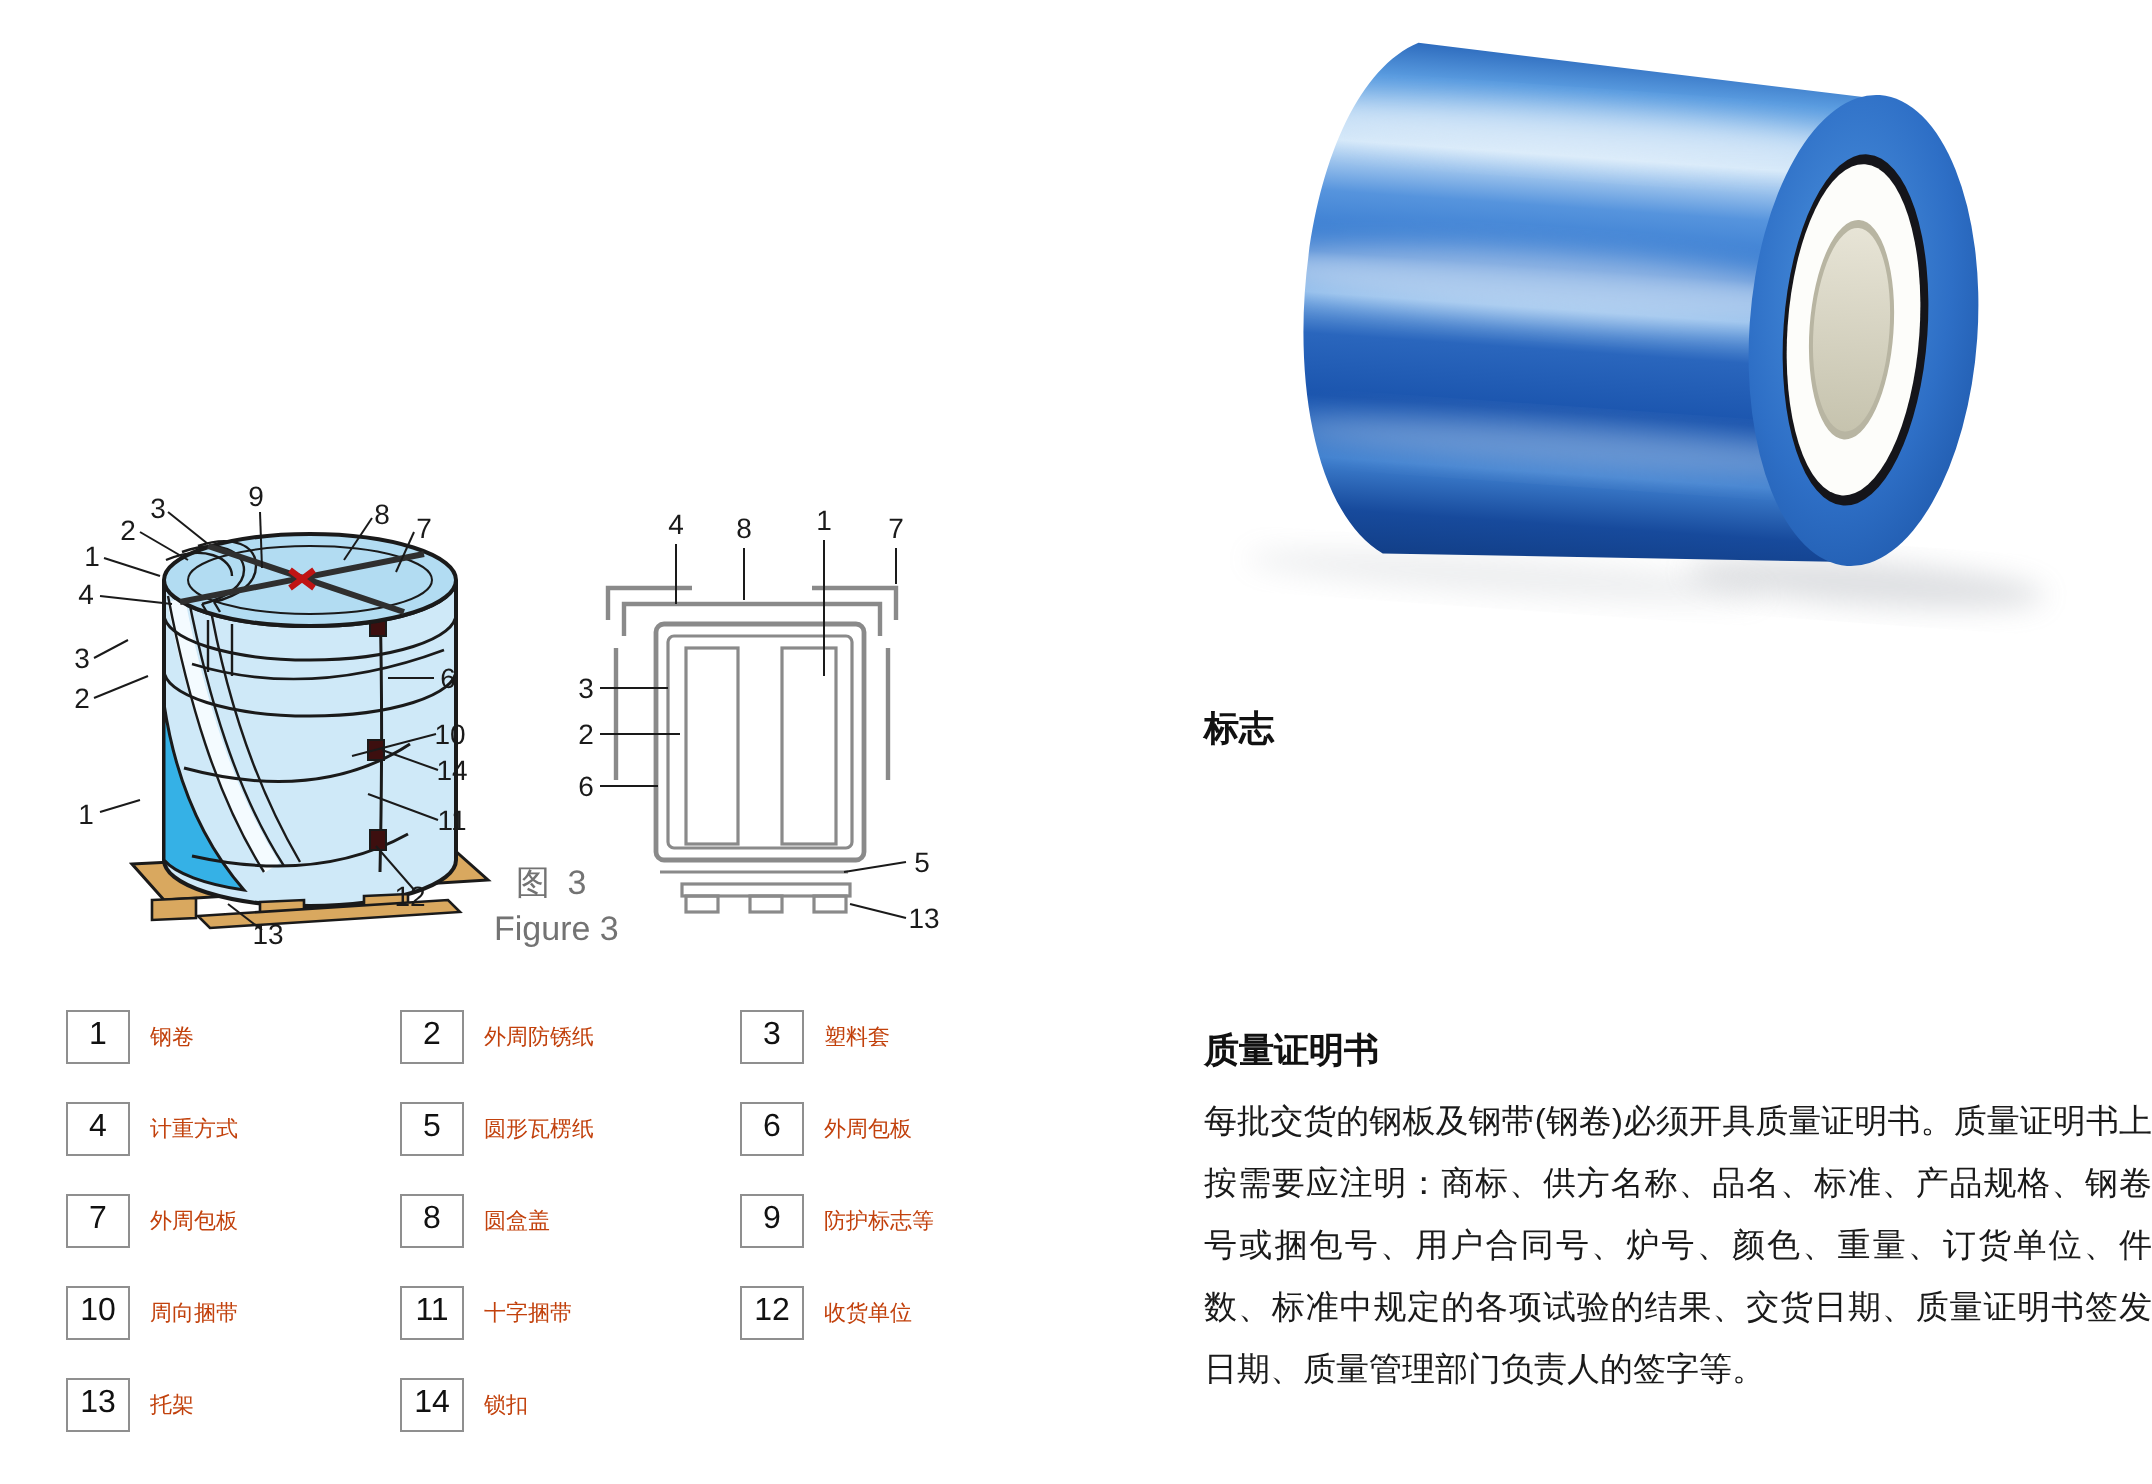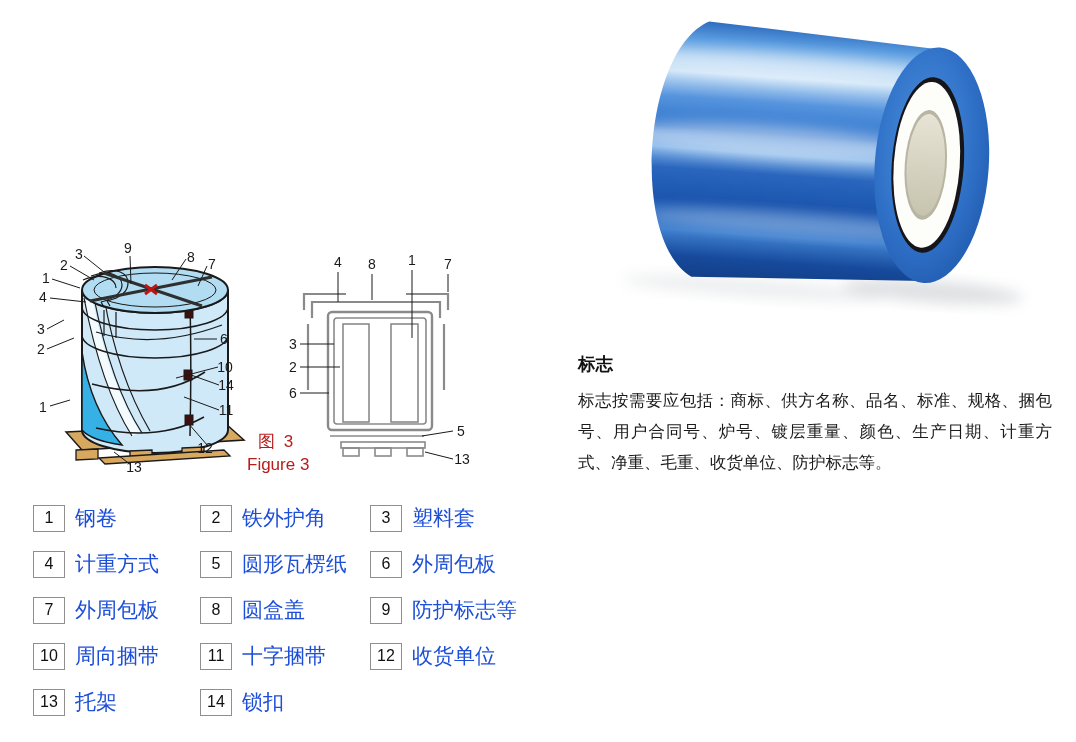--- a/index.html
+++ b/index.html
@@ -1,33 +1,33 @@
 <!DOCTYPE html>
 <html><head>
 <meta charset="utf-8">
 <style>
   html,body{margin:0;padding:0;background:#fff;}
   .page{position:relative;width:1076px;height:742px;background:#ffffff;overflow:hidden;
         font-family:"Liberation Sans",sans-serif;color:#1a1a1a;}
 
   
-  .fig-cap{position:absolute;font-size:17px;color:#b91c1c;letter-spacing:2px;}
+  .fig-cap{position:absolute;font-size:17px;color:#737373;letter-spacing:2px;}
   .fig-cap.en{letter-spacing:0;}
 
   
   .legend{position:absolute;left:33px;top:504px;width:450px;
           display:grid;grid-template-columns:167px 170px auto;row-gap:18px;}
   .lg-item{display:flex;align-items:center;height:28px;}
   .lg-num{min-width:24px;height:25px;border:1.6px solid #8f8f8f;background:#fff;
           display:flex;align-items:center;justify-content:center;
           font-size:16px;color:#111;padding:0 3px;box-sizing:content-box;}
-  .lg-label{margin-left:10px;font-size:21px;color:#1d4ed8;white-space:nowrap;}
-
-  
-  .txt{position:absolute;left:578px;width:474px;}
+  .lg-label{margin-left:10px;font-size:11px;color:#c2410c;white-space:nowrap;}
+
+  
+  .txt{position:absolute;left:602px;width:474px;}
   .txt h2{margin:0;font-size:17.5px;font-weight:bold;color:#111;}
   .txt p{margin:9px 0 0 0;font-size:16.5px;line-height:31px;color:#1a1a1a;
          text-align:justify;}
 
   
   svg{position:absolute;overflow:visible;}
   .callout{font-family:"Liberation Sans",sans-serif;font-size:14px;fill:#1a1a1a;}
   .leader{stroke:#1a1a1a;stroke-width:1;fill:none;}
   .gray{stroke:#8a8a8a;fill:none;}
   .dk{stroke:#1a1a1a;fill:none;}
@@ -216,21 +216,21 @@
     </g>
   </svg>
 
   <div class="legend">
     <div class="lg-item">
         <span class="lg-num">1</span>
         <span class="lg-label">钢卷</span>
       </div>
     <div class="lg-item">
         <span class="lg-num">2</span>
-        <span class="lg-label">铁外护角</span>
+        <span class="lg-label">外周防锈纸</span>
       </div>
     <div class="lg-item">
         <span class="lg-num">3</span>
         <span class="lg-label">塑料套</span>
       </div>
     <div class="lg-item">
         <span class="lg-num">4</span>
         <span class="lg-label">计重方式</span>
       </div>
     <div class="lg-item">
@@ -270,17 +270,20 @@
         <span class="lg-label">托架</span>
       </div>
     <div class="lg-item">
         <span class="lg-num">14</span>
         <span class="lg-label">锁扣</span>
       </div>
   </div>
 
   <section class="txt" style="top:352px;">
     <h2>标志</h2>
-    <p>标志按需要应包括：商标、供方名称、品名、标准、规格、捆包号、用户合同号、炉号、镀层重量、颜色、生产日期、计重方式、净重、毛重、收货单位、防护标志等。</p>
   </section>
 
+  <section class="txt" style="top:513px;">
+    <h2>质量证明书</h2>
+    <p>每批交货的钢板及钢带(钢卷)必须开具质量证明书。质量证明书上按需要应注明：商标、供方名称、品名、标准、产品规格、钢卷号或捆包号、用户合同号、炉号、颜色、重量、订货单位、件数、标准中规定的各项试验的结果、交货日期、质量证明书签发日期、质量管理部门负责人的签字等。</p>
+  </section>
 
 </div>
 
 </body></html>

